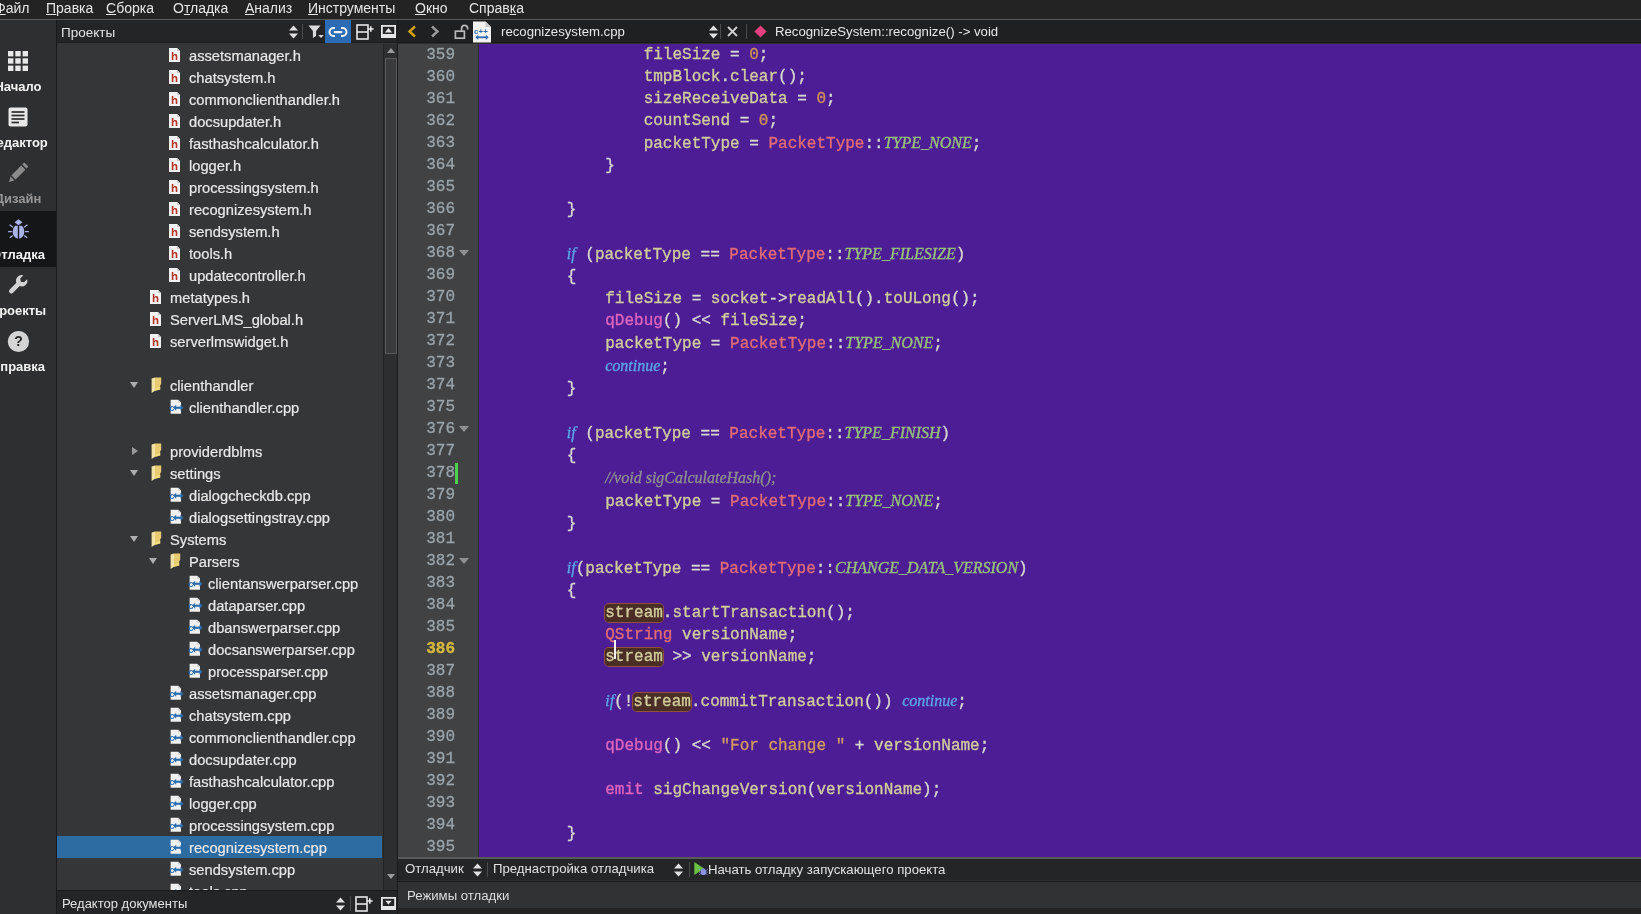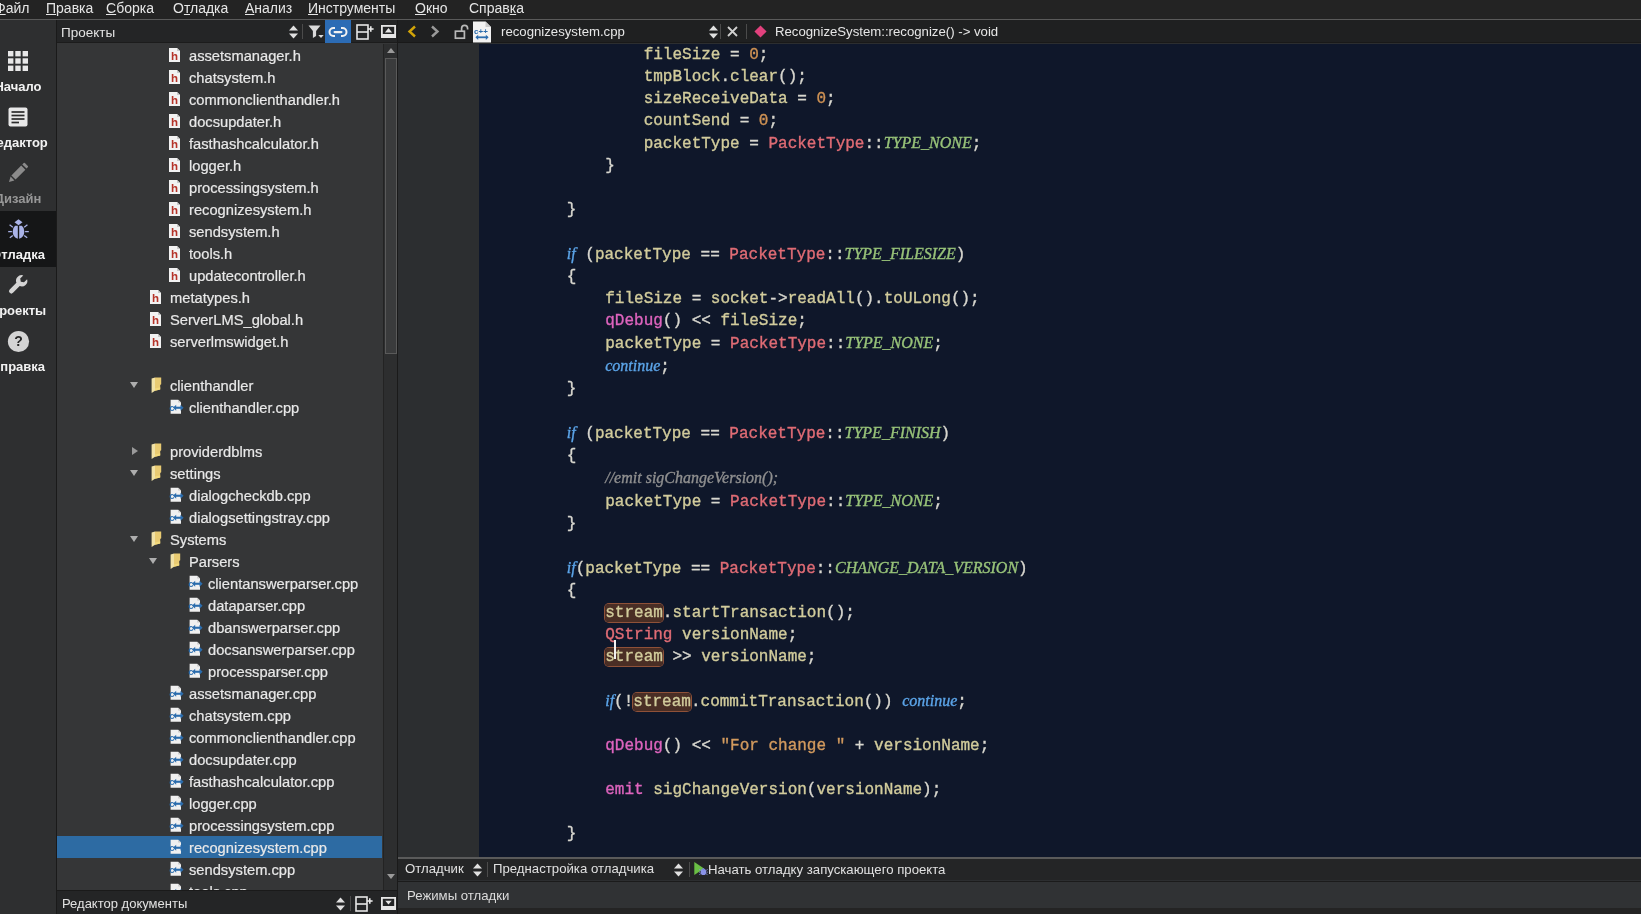--- a/index.html
+++ b/index.html
@@ -36,21 +36,21 @@
   border:1px solid #5a5a5a; }
 #openhead { position:absolute; left:0; top:870px; width:340px; height:24px; background:#242526;
   border-top:1px solid #1a1a1a; color:#e2e2e2; font-size:14px; }
 #editor { position:absolute; left:398px; top:20px; width:1243px; height:894px; }
 #tabbar { position:absolute; left:0; top:0; width:1243px; height:23px; background:#1f2021;
   border-bottom:1px solid #191919; color:#e6e6e6; font-size:13.2px; }
 #gutter { position:absolute; left:0; top:24px; width:80px; height:814px; background:#404244; }
 #gutnums { position:absolute; left:0; top:0; width:57px; text-align:right; color:#9aa4aa;
   font-family:"Liberation Mono",monospace; font-size:16px; line-height:22px; white-space:pre; -webkit-text-stroke:0.3px currentColor; }
 #gutnums .cur { color:#d6b93c; font-weight:bold; }
-#code { position:absolute; left:81px; top:24px; width:1162px; height:814px; background:#0f172a; }
+#code { position:absolute; left:81px; top:24px; width:1162px; height:814px; background:#4c1d95; }
 #codepre { position:absolute; left:11px; top:0; font-family:"Liberation Mono",monospace;
   font-size:16px; line-height:22px; color:#d8d7cf; white-space:pre; -webkit-text-stroke:0.35px currentColor; }
 .occ { background:#4a2e25; box-shadow:0 0 0 1px #8f5138; border-radius:4px; }
 .fold { position:absolute; left:61px; width:0; height:0; border-left:5px solid transparent;
   border-right:5px solid transparent; border-top:6.5px solid #909090; }
 #botsep { position:absolute; left:0; top:837px; width:1243px; height:2px; background:#5a5a5a; }
 #dbgbar { position:absolute; left:0; top:839px; width:1243px; height:21px; background:#242526;
   color:#e0e0e0; font-size:13.2px; }
 #modes { position:absolute; left:0; top:861px; width:1243px; height:27px; background:#303234;
   border-top:1px solid #1b1b1b; color:#dcdcdc; font-size:13.2px; }
@@ -627,41 +627,84 @@
     <div class="vsep" style="left:322px;top:4px;height:15px"></div>
     <svg class="abs" style="left:328px;top:5px" width="13" height="13" viewBox="0 0 13 13">
         <path d="M2 2 L11 11 M11 2 L2 11" stroke="#d0d0d0" stroke-width="1.8"></path>
       </svg>
     <div class="vsep" style="left:348px;top:4px;height:15px"></div>
     <span class="abs" style="left:355px;top:4px"><svg width="15" height="15" viewBox="0 0 15 15">
           <rect x="3.2" y="3.2" width="8.6" height="8.6" transform="rotate(45 7.5 7.5)" fill="#e2417d"></rect>
         </svg></span>
     <span class="abs" style="left:377px;top:4px">RecognizeSystem::recognize() -&gt; void</span>
   </div>
+  <div id="gutter">
+    <pre id="gutnums">359
+360
+361
+362
+363
+364
+365
+366
+367
+368
+369
+370
+371
+372
+373
+374
+375
+376
+377
+378
+379
+380
+381
+382
+383
+384
+385
+<span class="cur">386</span>
+387
+388
+389
+390
+391
+392
+393
+394
+395</pre>
+    <div class="fold" style="top:206px"></div>
+    <div class="fold" style="top:382px"></div>
+    <div class="fold" style="top:514px"></div>
+    <div class="abs" style="left:57px;top:419px;width:2.5px;height:21px;background:#4ed04e"></div>
+  </div>
   <div id="code">
     <pre id="codepre">                <v>fileSize</v> = <span style="color:#cf9254">0</span>;
                 <v>tmpBlock</v>.<v>clear</v>();
                 <v>sizeReceiveData</v> = <span style="color:#cf9254">0</span>;
                 <v>countSend</v> = <span style="color:#cf9254">0</span>;
                 <v>packetType</v> = <span style="color:#e06c75">PacketType</span>::<i style="color:#98c379">TYPE_NONE</i>;
             }
 
         }
 
         <i style="color:#5ba4e8">if</i> (<v>packetType</v> == <span style="color:#e06c75">PacketType</span>::<i style="color:#98c379">TYPE_FILESIZE</i>)
         {
             <v>fileSize</v> = <v>socket</v>-&gt;<v>readAll</v>().<v>toULong</v>();
             <span style="color:#de64be">qDebug</span>() &lt;&lt; <v>fileSize</v>;
             <v>packetType</v> = <span style="color:#e06c75">PacketType</span>::<i style="color:#98c379">TYPE_NONE</i>;
             <i style="color:#5ba4e8">continue</i>;
         }
 
         <i style="color:#5ba4e8">if</i> (<v>packetType</v> == <span style="color:#e06c75">PacketType</span>::<i style="color:#98c379">TYPE_FINISH</i>)
         {
-            <i style="color:#8f8f8f">//emit sigChangeVersion();</i>
+            <i style="color:#8f8f8f">//void sigCalculateHash();</i>
             <v>packetType</v> = <span style="color:#e06c75">PacketType</span>::<i style="color:#98c379">TYPE_NONE</i>;
         }
 
         <i style="color:#5ba4e8">if</i>(<v>packetType</v> == <span style="color:#e06c75">PacketType</span>::<i style="color:#98c379">CHANGE_DATA_VERSION</i>)
         {
             <span class="occ"><v>stream</v></span>.<v>startTransaction</v>();
             <span style="color:#e06c75">QString</span> <v>versionName</v>;
             <span class="occ"><v>stream</v></span> &gt;&gt; <v>versionName</v>;
 
             <i style="color:#5ba4e8">if</i>(!<span class="occ"><v>stream</v></span>.<v>commitTransaction</v>()) <i style="color:#5ba4e8">continue</i>;

